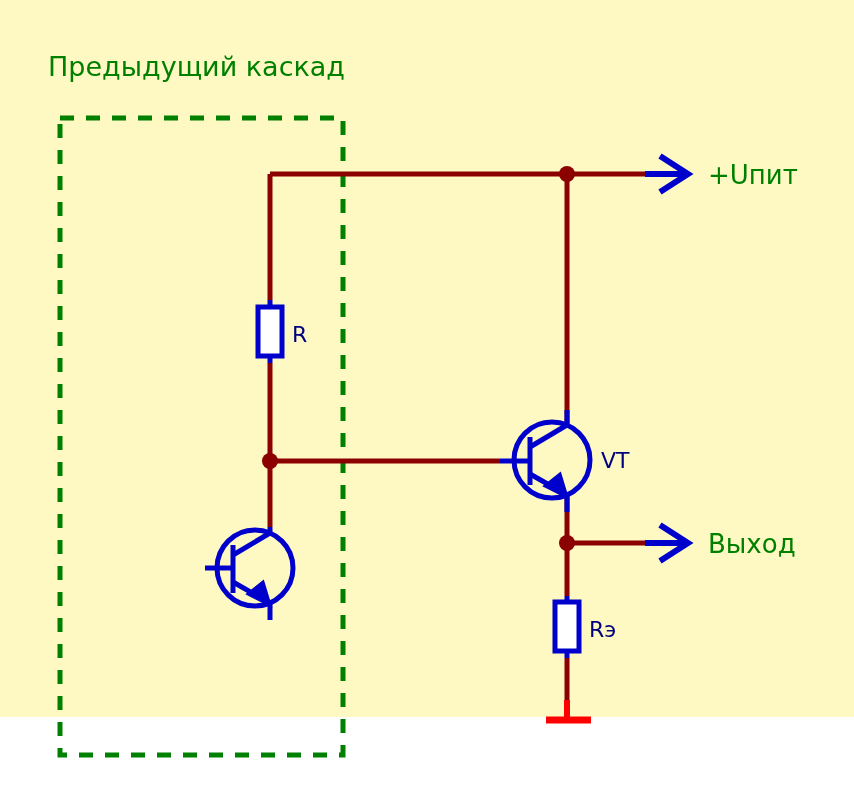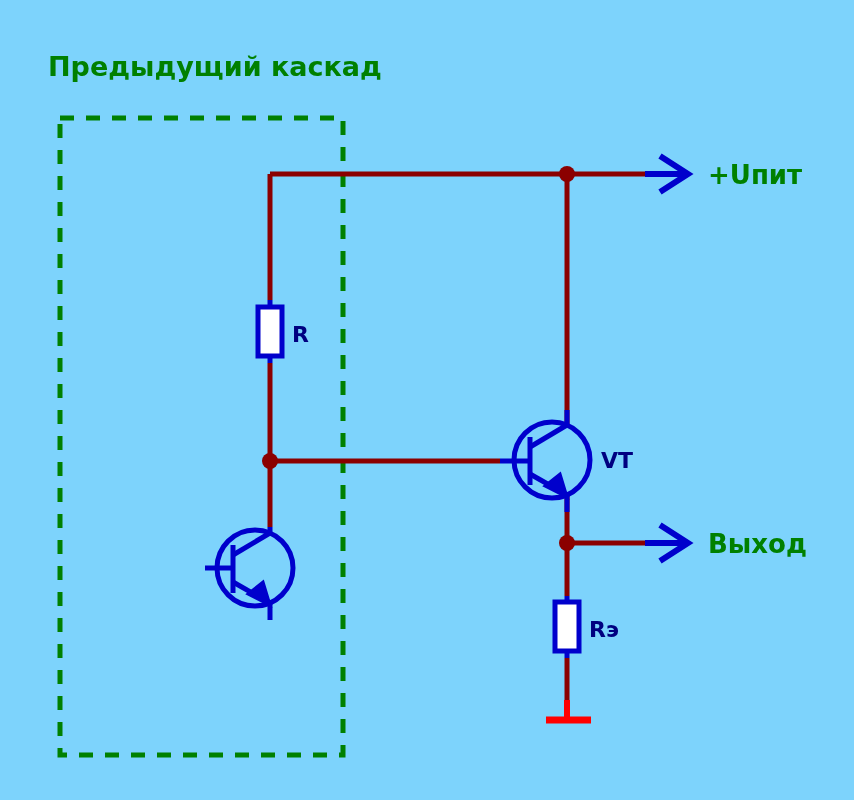--- a/index.html
+++ b/index.html
@@ -9,23 +9,22 @@
   }
   body {
     width: 854px;
     height: 804px;
     font-family: "DejaVu Sans", sans-serif;
     overflow: hidden;
   }
   #schematic-root {
     position: relative;
     width: 854px;
-    height: 800px;
-    background: #7dd3fc;
-    font-weight: bold;
+    height: 717px;
+    background: #fef9c3;
   }
   svg#circuit {
     position: absolute;
     left: 0;
     top: 0;
     width: 854px;
     height: 804px;
     display: block;
   }
   .lbl {

